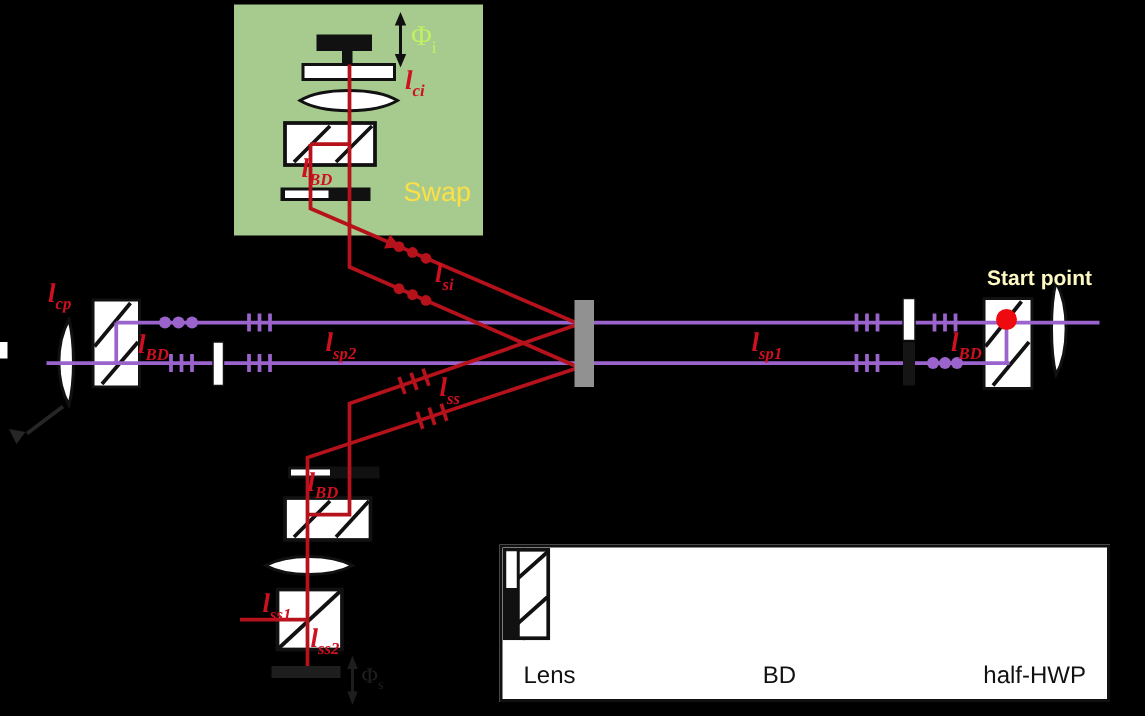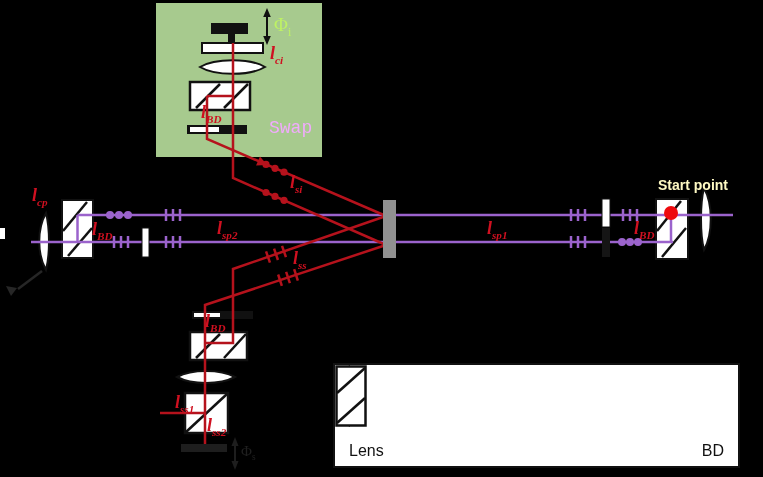--- a/index.html
+++ b/index.html
@@ -6,22 +6,22 @@
   #stage{position:relative;width:763px;height:477px;background:#000;overflow:hidden;
          font-family:"Liberation Sans",sans-serif;}
   #stage svg{position:absolute;left:0;top:0;}
   .lbl{position:absolute;line-height:1;white-space:nowrap;
        font-family:"Liberation Serif",serif;font-style:italic;font-weight:bold;
        font-size:18px;color:#cf1020;}
   .lbl sub{font-size:0.62em;font-style:italic;vertical-align:-0.45em;}
   .phase{color:#bef264;font-style:normal;font-weight:normal;font-size:19px;}
   .phase sub{font-style:normal;}
   .phase.dim{color:#1f1f1f;font-size:15px;}
-  .swaptxt{position:absolute;left:269px;top:118px;color:#f0abfc;font-size:18px;
-           font-family:Liberation Mono, monospace;}
+  .swaptxt{position:absolute;left:269px;top:118px;color:#fde047;font-size:18px;
+           font-family:Liberation Sans, sans-serif;}
   .startpt{position:absolute;left:658px;top:177px;color:#fef9c3;font-weight:bold;
            font-size:14px;font-family:"Liberation Sans",sans-serif;}
   
   #legend{position:absolute;left:333px;top:363px;width:407px;height:105px;
           background:#fff;border:2px solid #111;box-sizing:border-box;
           display:flex;justify-content:space-between;align-items:flex-end;
           padding:8px 14px 6px 14px;text-align:center;}
   .leg-item{display:flex;flex-direction:column;align-items:center;justify-content:flex-end;}
   .leg-icon{height:62px;display:flex;align-items:flex-end;justify-content:center;}
   .leg-label{margin-top:3px;font-size:16px;color:#111;}
@@ -197,21 +197,21 @@
 
   <circle cx="671" cy="213" r="7" fill="#ee0a0e"></circle>
 </svg>
 
   <div class="lbl" style="left:32px;top:186px"><span>l</span><sub>cp</sub></div>
   <div class="lbl" style="left:92px;top:220px"><span>l</span><sub>BD</sub></div>
   <div class="lbl" style="left:270px;top:44px"><span>l</span><sub>ci</sub></div>
   <div class="lbl" style="left:201px;top:103px"><span>l</span><sub>BD</sub></div>
   <div class="lbl" style="left:290px;top:173px"><span>l</span><sub>si</sub></div>
   <div class="lbl" style="left:217px;top:219px"><span>l</span><sub>sp2</sub></div>
-  <div class="lbl" style="left:487px;top:219px"><span>l</span><sub>sp1</sub></div>
+  <div class="lbl" style="left:501px;top:219px"><span>l</span><sub>sp1</sub></div>
   <div class="lbl" style="left:293px;top:249px"><span>l</span><sub>ss</sub></div>
   <div class="lbl" style="left:205px;top:312px"><span>l</span><sub>BD</sub></div>
   <div class="lbl" style="left:175px;top:393px"><span>l</span><sub>ss1</sub></div>
   <div class="lbl" style="left:207px;top:416px"><span>l</span><sub>ss2</sub></div>
   <div class="lbl" style="left:634px;top:219px"><span>l</span><sub>BD</sub></div>
 
   <div class="lbl phase" style="left:274px;top:15px"><span>Φ</span><sub>i</sub></div>
   <div class="lbl phase dim" style="left:241px;top:444px"><span>Φ</span><sub>s</sub></div>
 
   <div class="swaptxt">Swap</div>
@@ -229,15 +229,24 @@
     <div class="leg-item">
       <span class="leg-icon">
         <svg width="32" height="62">
             <rect x="1.5" y="1.5" width="29" height="59" fill="#fff" stroke="#111" stroke-width="2.5"></rect>
         <line x1="2" y1="28" x2="30" y2="3" stroke="#111" stroke-width="2.5"></line>
         <line x1="2" y1="58" x2="30" y2="33" stroke="#111" stroke-width="2.5"></line>
           </svg>
       </span>
       <span class="leg-label">BD</span>
     </div>
+    <div class="leg-item">
+      <span class="leg-icon">
+        <svg width="12" height="62">
+            <rect x="1.5" y="1.5" width="9" height="59" fill="#fff" stroke="#111" stroke-width="2"></rect>
+        <rect x="1.5" y="27" width="9" height="33.5" fill="#111"></rect>
+          </svg>
+      </span>
+      <span class="leg-label">half-HWP</span>
+    </div>
   </div>
 
 </div>
 
 </body></html>

